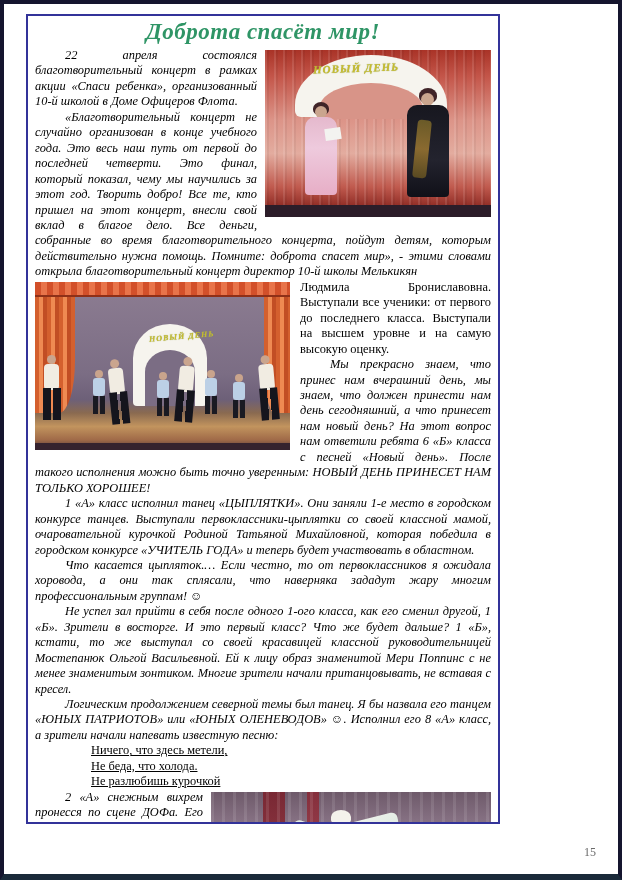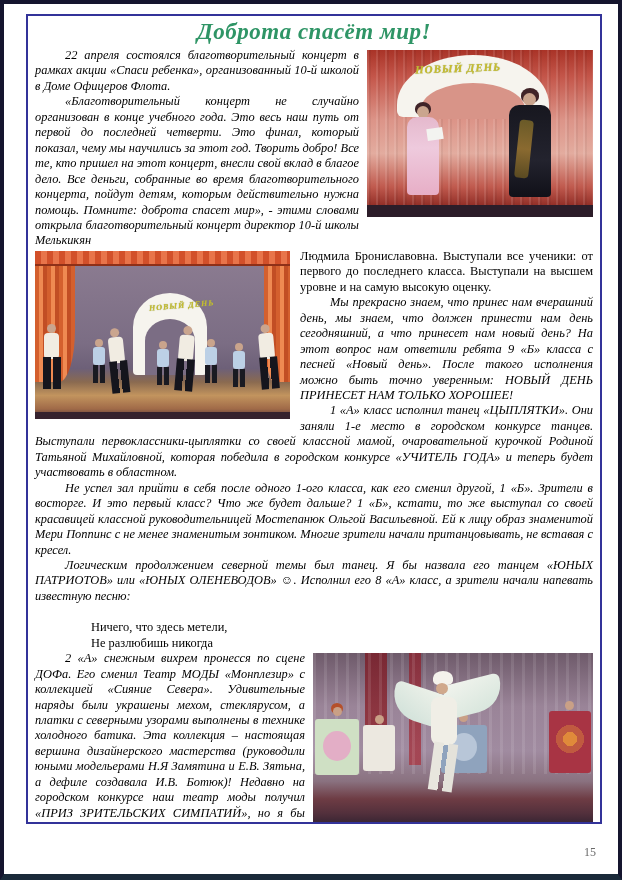--- a/index.html
+++ b/index.html
@@ -4,32 +4,32 @@
 <style>
   html,body { margin:0; padding:0; background:#ffffff; }
   body { width:622px; height:880px; position:relative; font-family:"Liberation Serif", serif; }
   .page-frame {
     position:absolute; left:0; top:0; width:622px; height:880px; box-sizing:border-box;
     border-left:4px solid #15152e; border-top:4px solid #15152e;
     border-right:4px solid #15152e; border-bottom:6px solid #1a2a3a;
     background:#ffffff;
   }
   .content-box {
-    position:absolute; left:22px; top:10px; width:576px; height:810px; box-sizing:border-box;
+    position:absolute; left:22px; top:10px; width:474px; height:810px; box-sizing:border-box;
     border:2px solid #333399; padding:2px 7px 2px 7px; overflow:hidden; background:#fff;
   }
   .article-title {
     text-align:center; color:#2f9566; font-weight:bold; font-style:italic;
     font-size:23px; line-height:28px; margin:0 0 2px 0; letter-spacing:0.5px;
   }
   .body-text p {
     margin:0; font-size:12.4px; line-height:15.45px; text-align:justify; color:#000;
   }
   .body-text p.ind { text-indent:30px;font-style:italic; }
-  .song { margin:16px 0 0 56px; }
+  .song { margin:0 0 0 56px;text-decoration:underline; }
   .song div { font-size:12.4px; line-height:15.45px; color:#000; }
   .page-number { position:absolute; right:22px; bottom:14px; font-size:12px; color:#6a6a6a; }
 
   
   .photo { position:relative; overflow:hidden; }
   .ph1 { float:right; width:226px; height:167px; margin:2px 0 4px 8px; }
   .ph2 { float:left;  width:255px; height:168px; margin:2px 10px 3px 0; }
   .ph3 { float:right; width:280px; height:178px; margin:2px 0 2px 8px; }
 
   
@@ -192,28 +192,30 @@
           </div>
         <div class="dancer" style="left:222px; top:72px; transform:rotate(-5deg);">
             <div class="hd"></div>
             <div class="top"></div>
             <div class="legs"></div>
           </div>
         <div class="front"></div>
       </div>
 
       <p>Людмила Брониславовна. Выступали все ученики: от первого до последнего класса. Выступали на высшем уровне и на самую высокую оценку.</p>
-      <p class="ind">Мы прекрасно знаем, что принес нам вчерашний день, мы знаем, что должен принести нам день сегодняшний, а что принесет нам новый день? На этот вопрос нам ответили ребята 9 «Б» класса с песней «Новый день». После такого исполнения можно быть точно уверенным:  НОВЫЙ ДЕНЬ ПРИНЕСЕТ НАМ ТОЛЬКО ХОРОШЕЕ!</p>
+      <p class="ind">Мы прекрасно знаем, что принес нам вчерашний день, мы знаем, что должен принести нам день сегодняшний, а что принесет нам новый день? На этот вопрос нам ответили ребята 6 «Б» класса с песней «Новый день». После такого исполнения можно быть точно уверенным:  НОВЫЙ ДЕНЬ ПРИНЕСЕТ НАМ ТОЛЬКО ХОРОШЕЕ!</p>
       <p class="ind">1 «А» класс исполнил танец «ЦЫПЛЯТКИ». Они заняли 1-е место в городском конкурсе танцев. Выступали первоклассники-цыплятки со своей классной мамой, очаровательной курочкой Родиной Татьяной Михайловной, которая победила в городском конкурсе «УЧИТЕЛЬ ГОДА» и теперь будет участвовать  в  областном.</p>
+      <p class="ind">Что касается цыпляток.… Если честно, то от первоклассников я ожидала хоровода, а они так сплясали, что наверняка зададут жару многим профессиональным группам! ☺</p>
       <p class="ind">Не успел зал прийти в себя после одного 1-ого класса, как его сменил другой, 1 «Б». Зрители  в восторге. И это первый класс? Что же будет дальше?  1 «Б», кстати, то же выступал со своей красавицей классной руководительницей  Мостепанюк Ольгой Васильевной. Ей к лицу образ знаменитой Мери Поппинс с не менее знаменитым зонтиком. Многие зрители начали пританцовывать, не вставая с кресел.</p>
       <p class="ind">Логическим продолжением северной темы был танец.  Я  бы  назвала  его танцем «ЮНЫХ ПАТРИОТОВ» или «ЮНЫХ ОЛЕНЕВОДОВ» ☺. Исполнил его 8 «А» класс, а зрители начали напевать известную песню:</p>
 
       <div class="song">
         <div>Ничего, что здесь метели,</div>
-        <div>Не разлюбишь никогда</div>
+        <div>Не беда, что холода.</div>
+        <div>Не разлюбишь курочкой</div>
       </div>
 
       <div class="photo ph3">
         <div class="bg"></div>
         <div class="drape1"></div>
         <div class="drape2"></div>
         <div class="sheen"></div>
         <div class="m1-hair"></div>
         <div class="model-head m1-head"></div>
         <div class="shawl shawl1">

